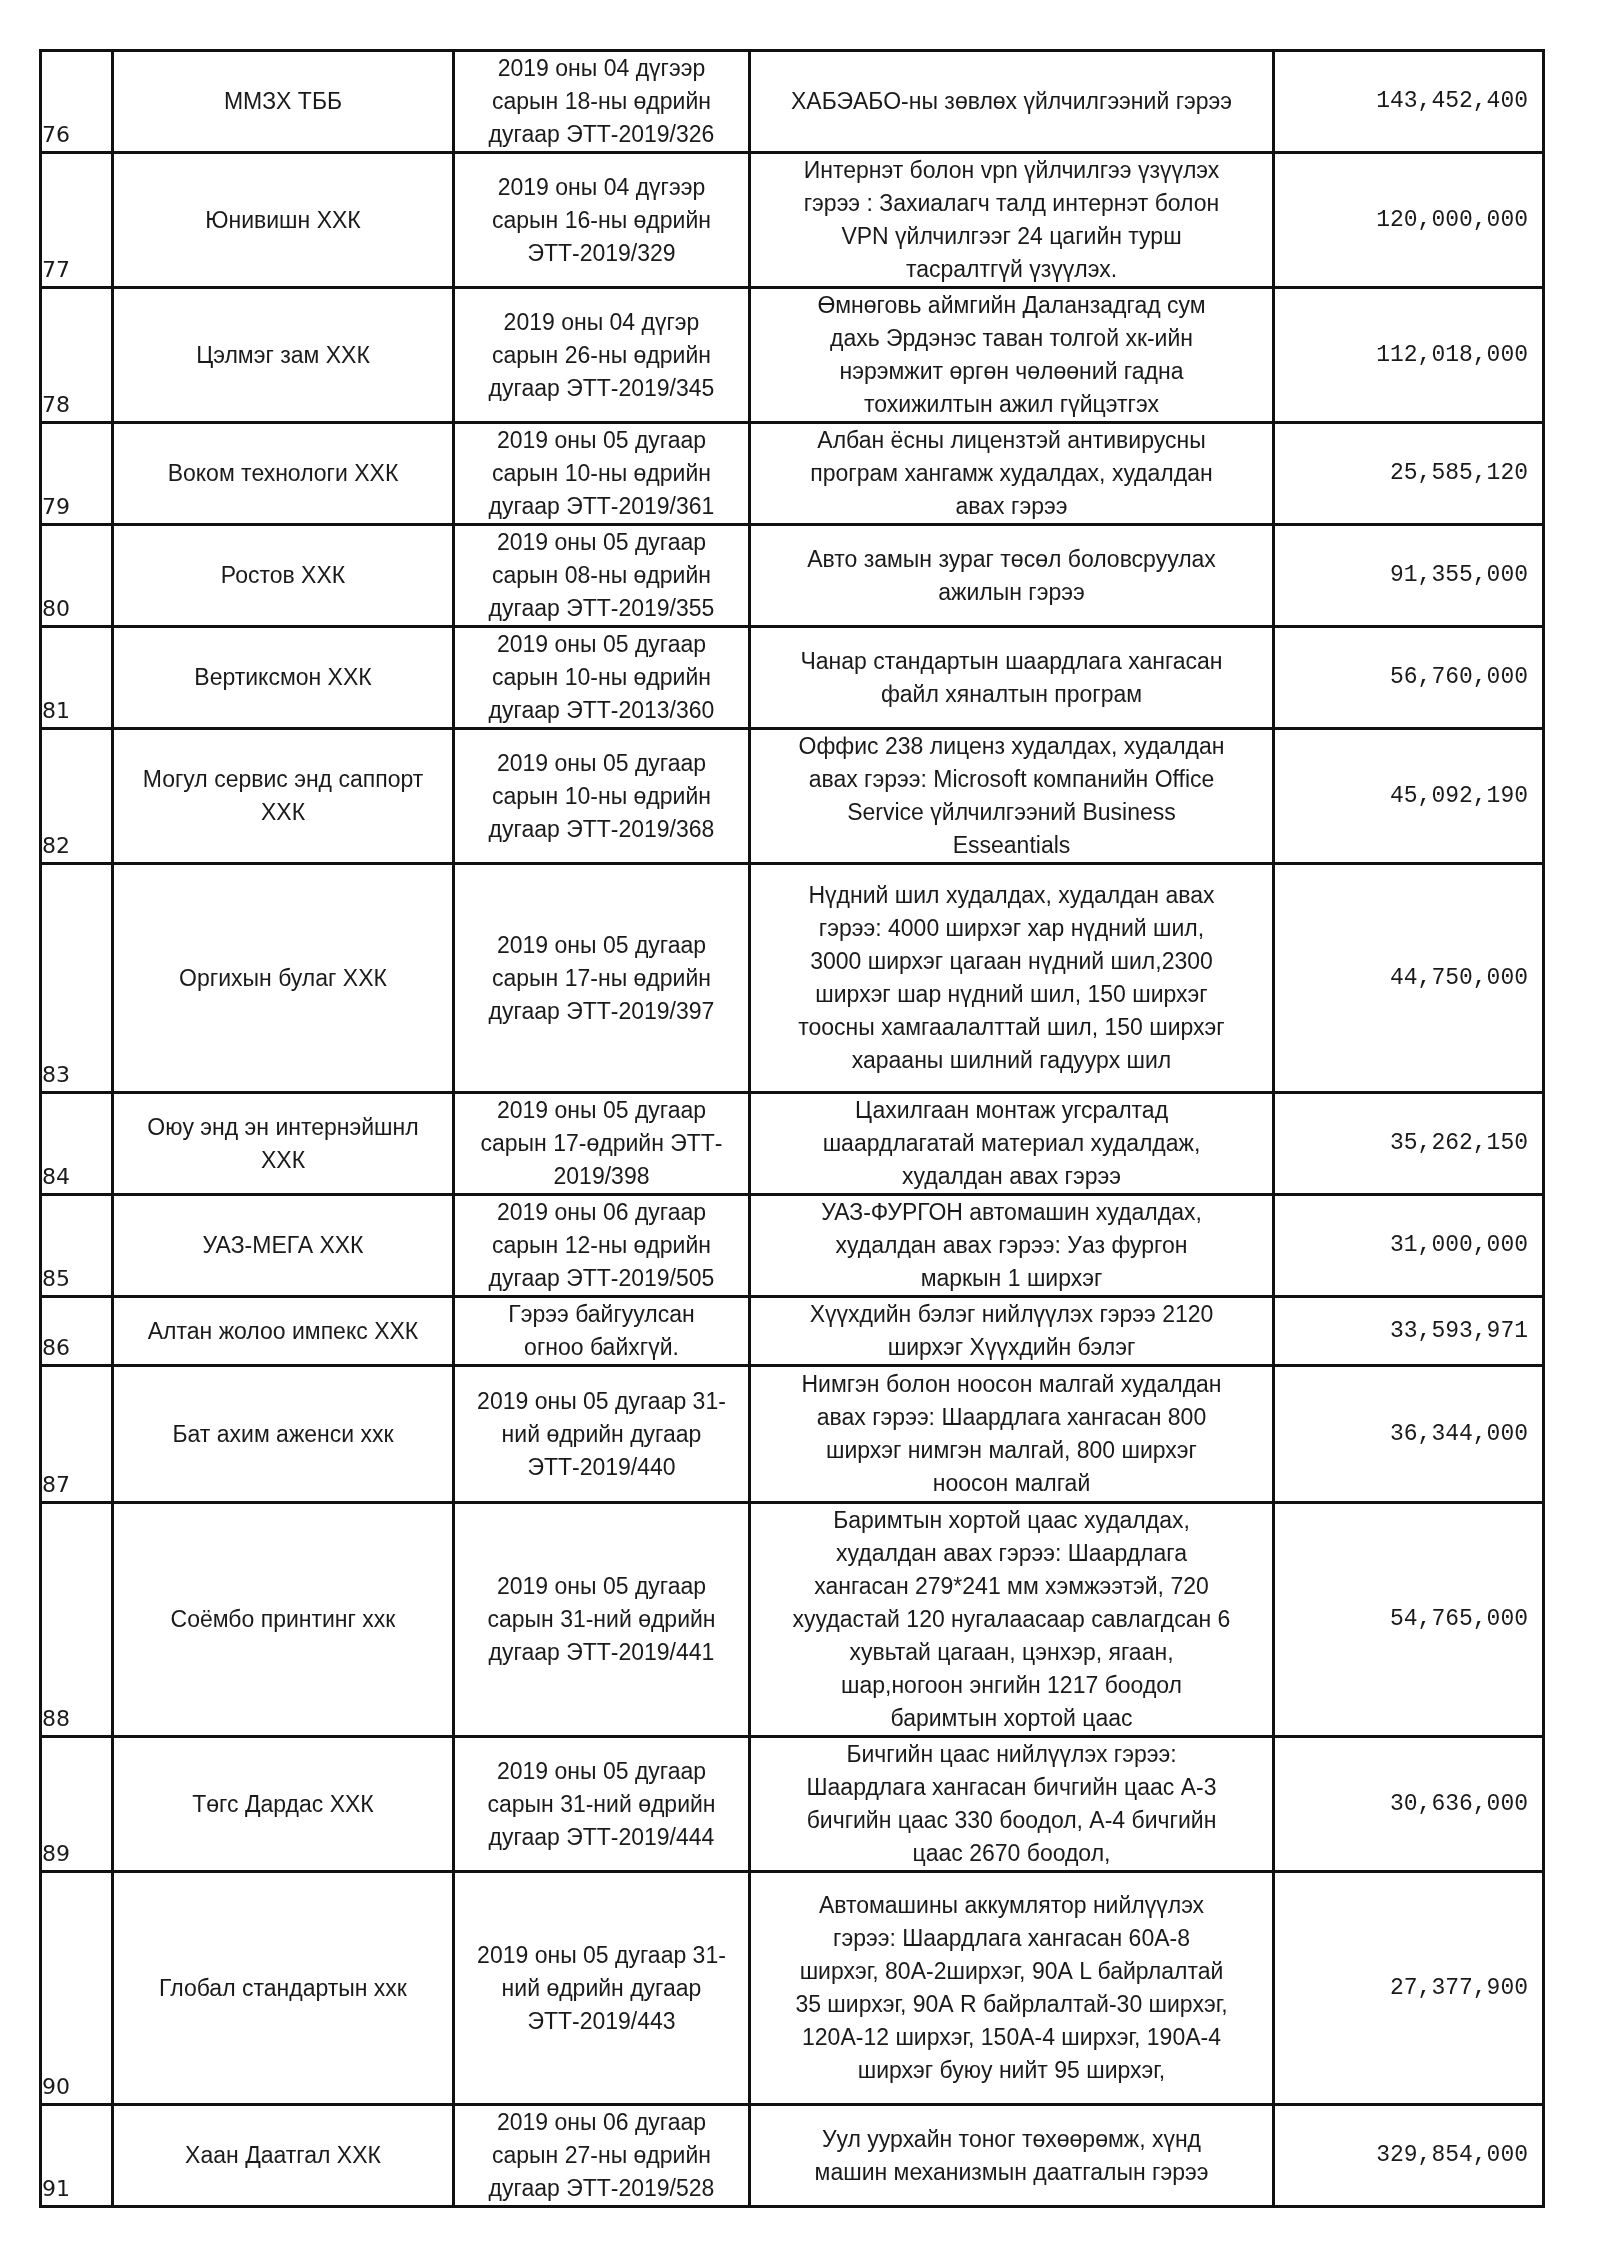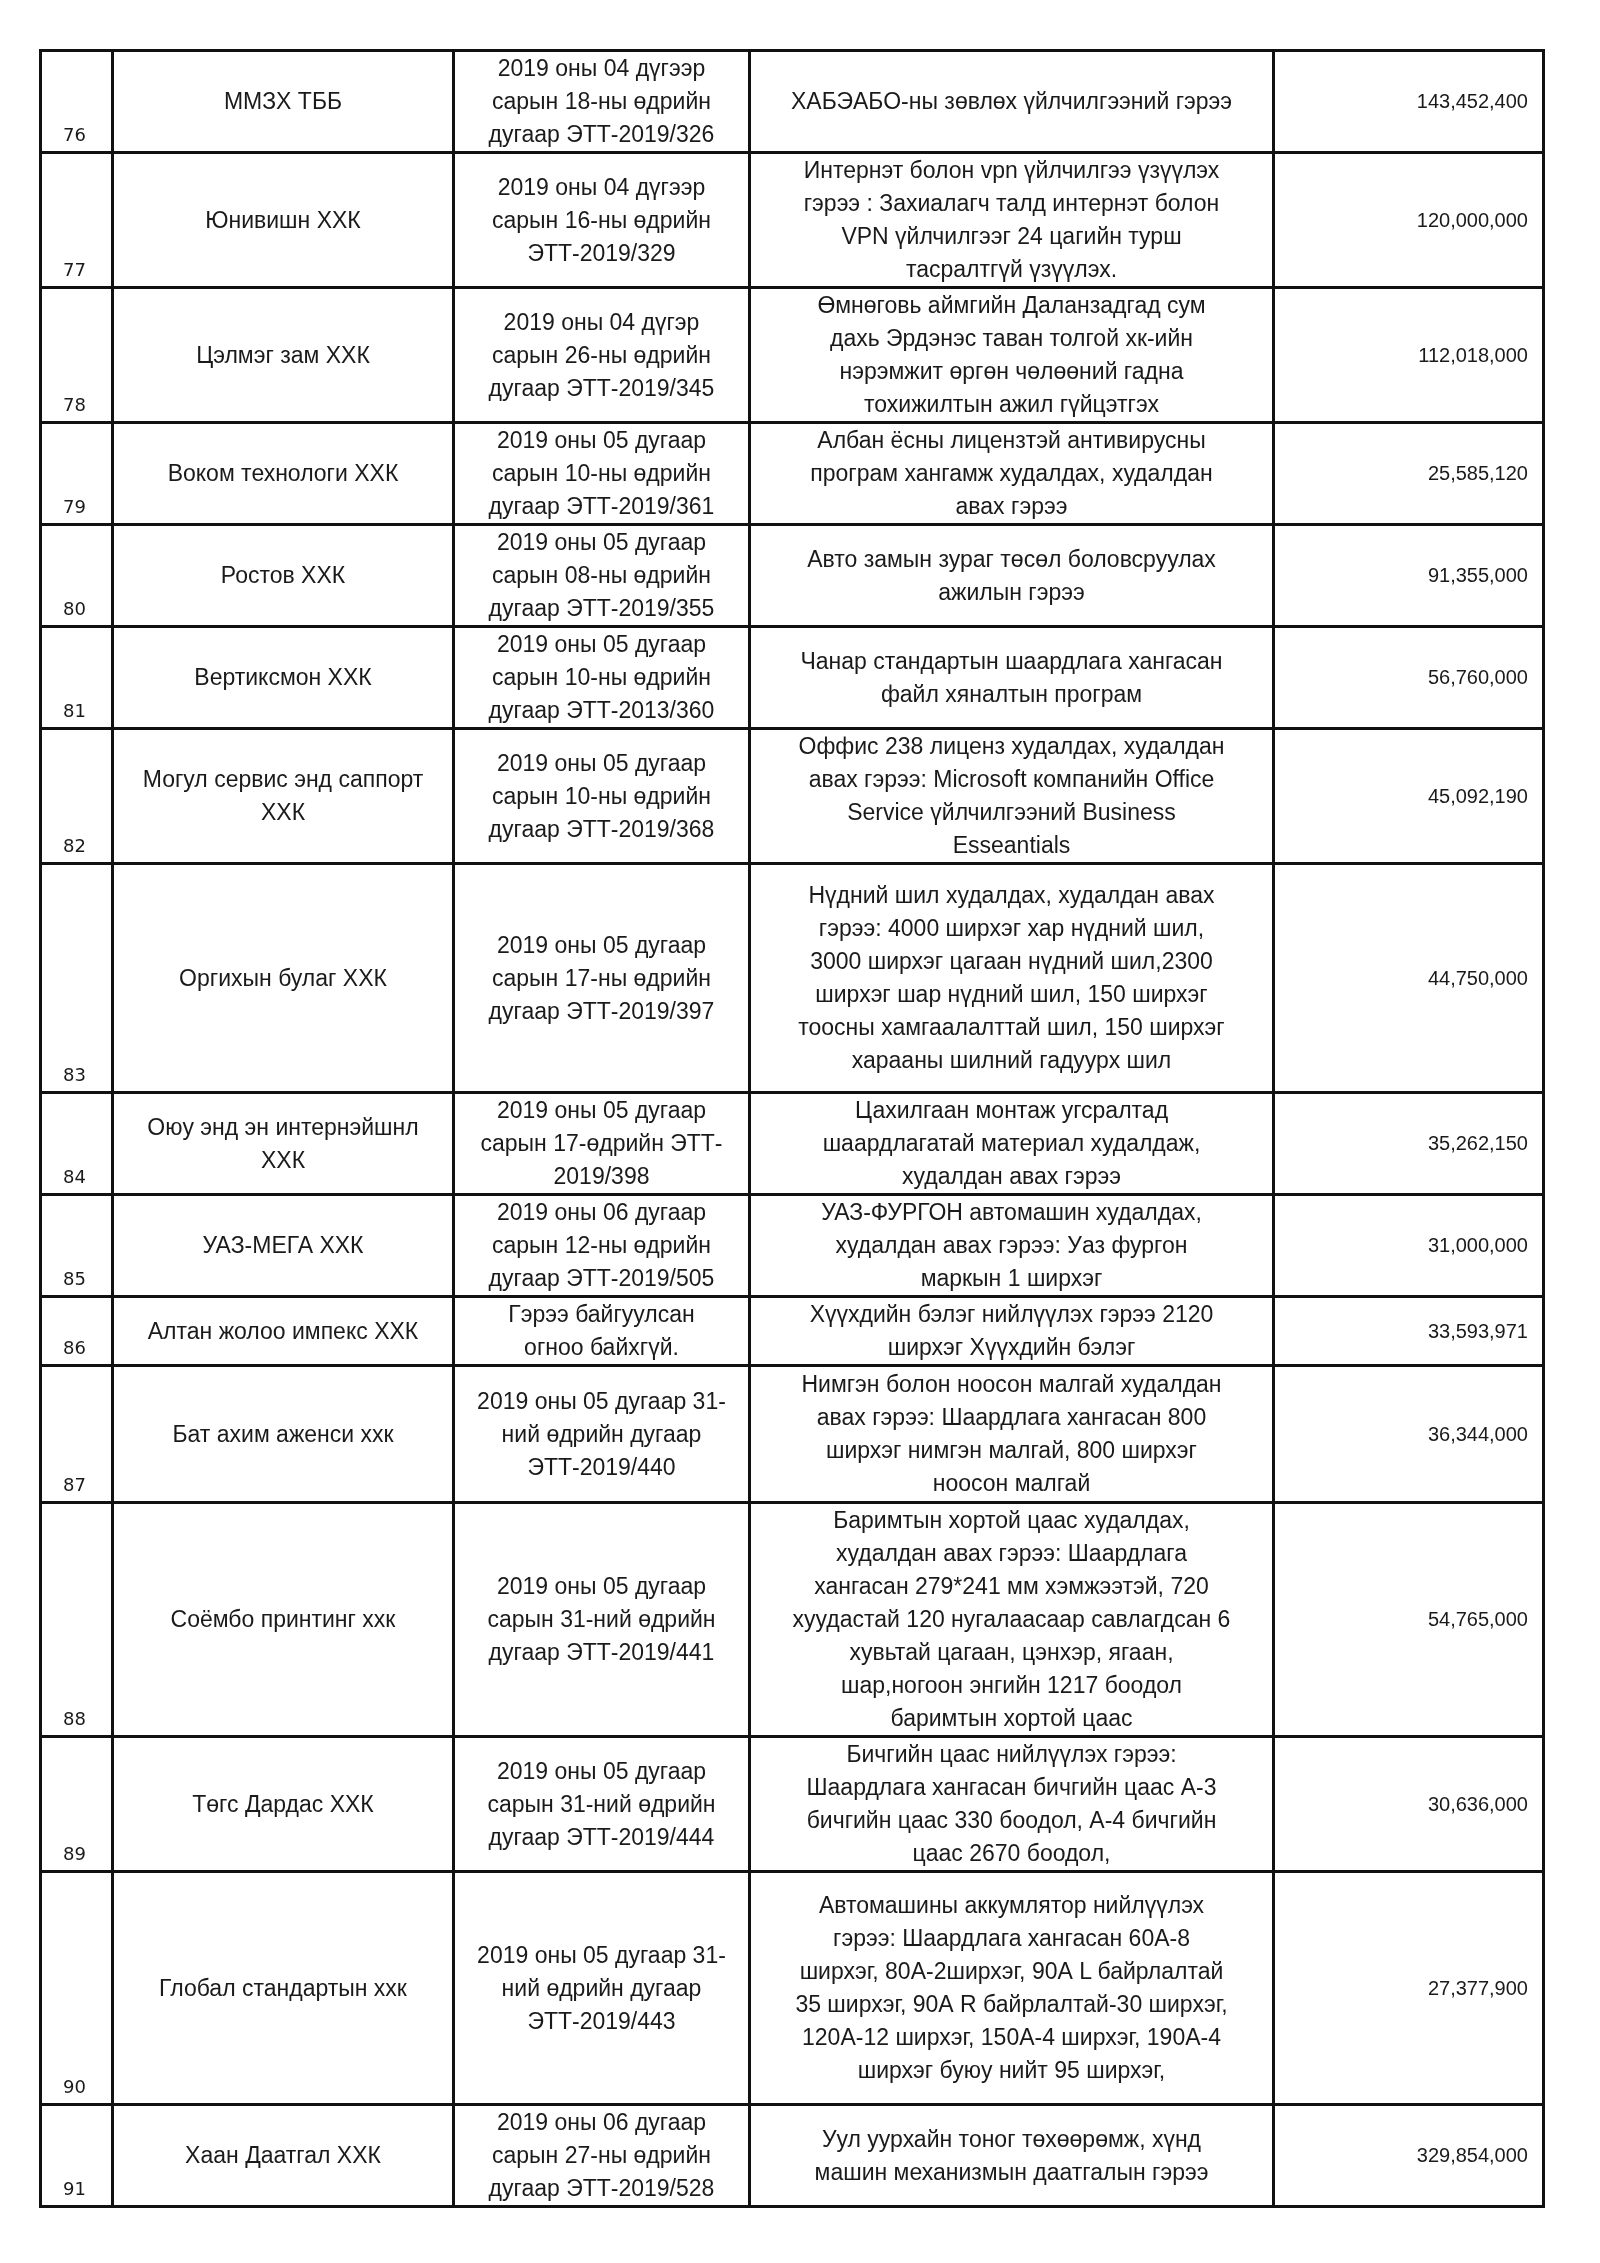--- a/index.html
+++ b/index.html
@@ -16,31 +16,31 @@
     color: #1a1a1a;
     font-family: "Liberation Sans", sans-serif;
     font-size: 23px;
     line-height: 33px;
     text-align: center;
     vertical-align: middle;
     overflow: hidden;
   }
   table.contracts td.num {
     vertical-align: bottom;
-    text-align: center;
+    text-align: left;
     font-family: "DejaVu Sans", sans-serif;
-    font-size: 18px;
+    font-size: 22px;
     padding: 0 4px 2px 0;
     line-height: 28px;
     margin-top: 28px;
   }
   table.contracts td.amount {
     text-align: right;
-    font-family: Liberation Sans, sans-serif;
-    font-size: 20px;
+    font-family: Liberation Mono, monospace;
+    font-size: 23px;
     padding-right: 14px;
   }
   table.contracts td.desc { padding: 0 6px; text-align: center; }
   col.c1 { width: 72px; }
   col.c2 { width: 341px; }
   col.c3 { width: 296px; }
   col.c4 { width: 524px; }
   col.c5 { width: 270px; }
   .cell-text { white-space: pre-line; display: block; }
 </style>

